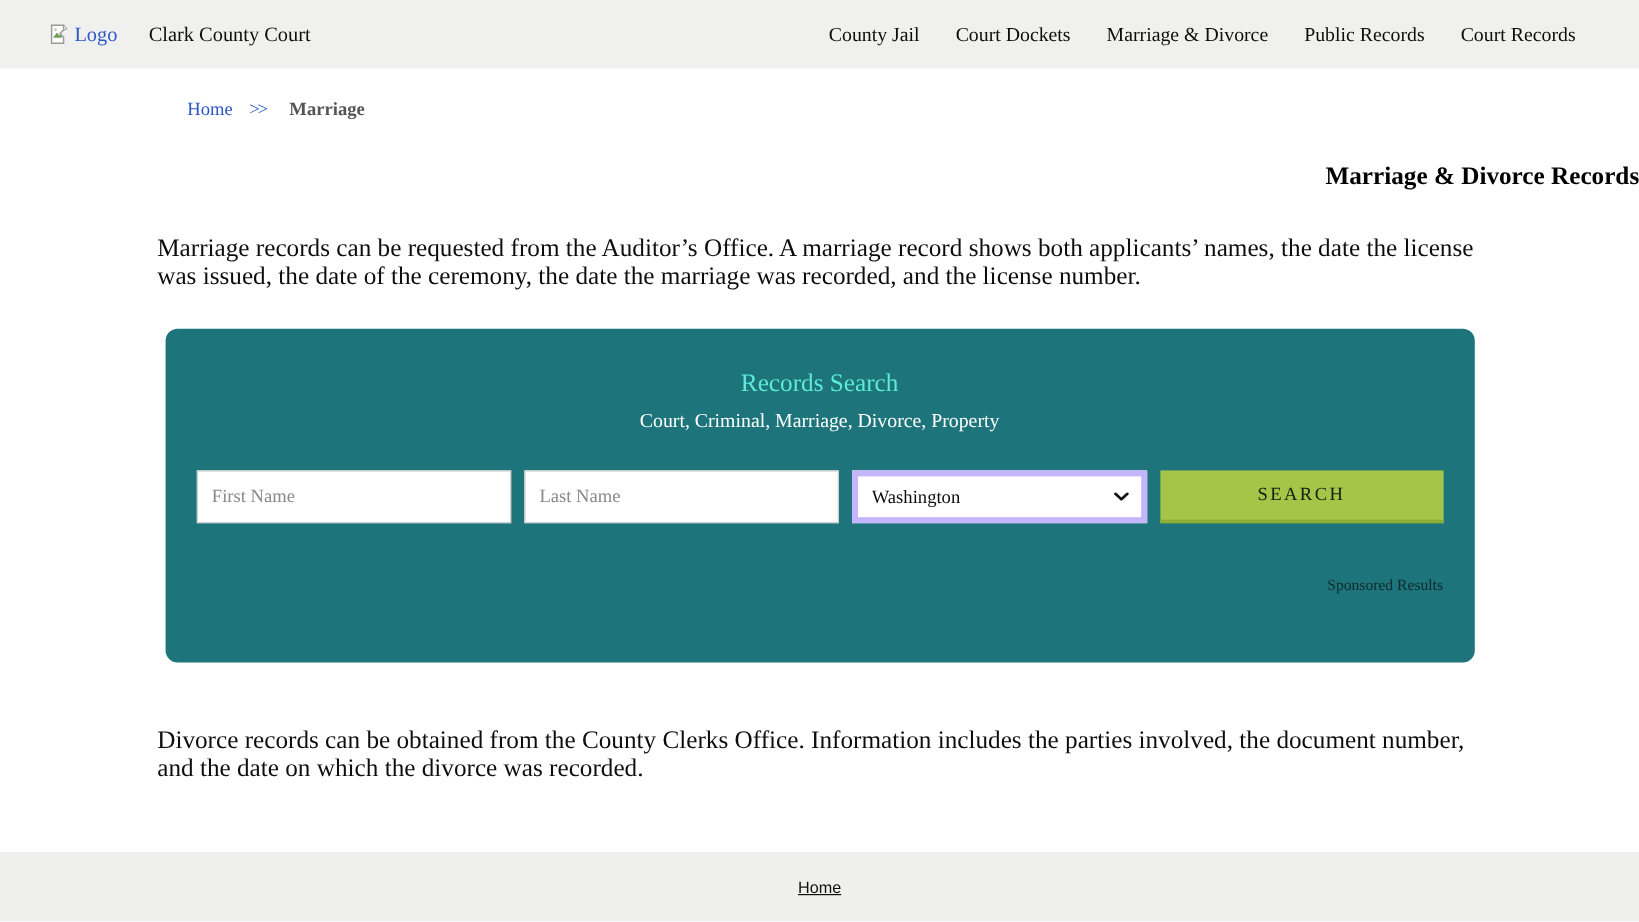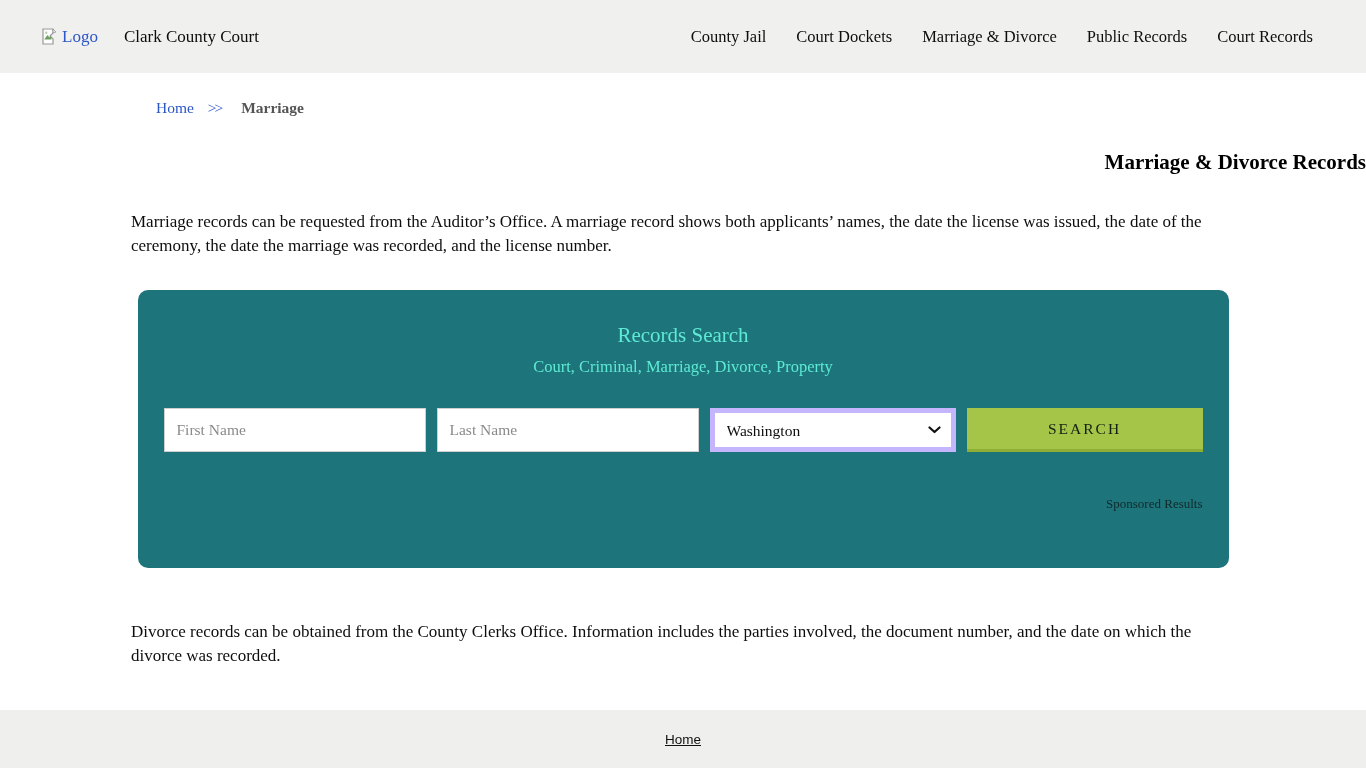--- a/index.html
+++ b/index.html
@@ -8,21 +8,21 @@
     font-family: "Liberation Serif", serif;
     background: #ffffff;
     color: #000;
     display: flex;
     flex-direction: column;
     overflow: hidden;
   }
 
   
   .header {
-    height: 73px;
+    height: 57px;
     background: #f0f0ef;
     display: flex;
     align-items: center;
     padding: 0 53px 0 40px;
     flex-shrink: 0;
   }
   .logo-wrap {
     display: flex;
     align-items: center;
     gap: 4px;
@@ -76,21 +76,21 @@
     font-size: 21px;
     font-weight: bold;
     margin-top: 33px;
   }
   .content {
     width: 1104px;
     margin: 0 auto;
   }
   .para {
     margin-top: 35px;
-    font-size: 17px;
+    font-size: 21px;
     line-height: 24px;
     color: #0d0d0d;
   }
   .para.second { margin-top: 52px; }
 
   
   .panel {
     width: 1091px;
     margin: 32px auto 0 auto;
     background: #1d757b;
@@ -99,21 +99,21 @@
   }
   .panel-title {
     text-align: center;
     font-size: 21px;
     color: #5eead4;
     font-weight: normal;
   }
   .panel-subtitle {
     text-align: center;
     font-size: 16.5px;
-    color: #5eead4;
+    color: #ffffff;
     margin-top: 9px;
   }
   .form-row {
     display: flex;
     gap: 11px;
     margin-top: 31px;
   }
   .form-row > * { flex: 1; height: 44px; }
   .text-input {
     border: 1px solid #cfcfcf;

